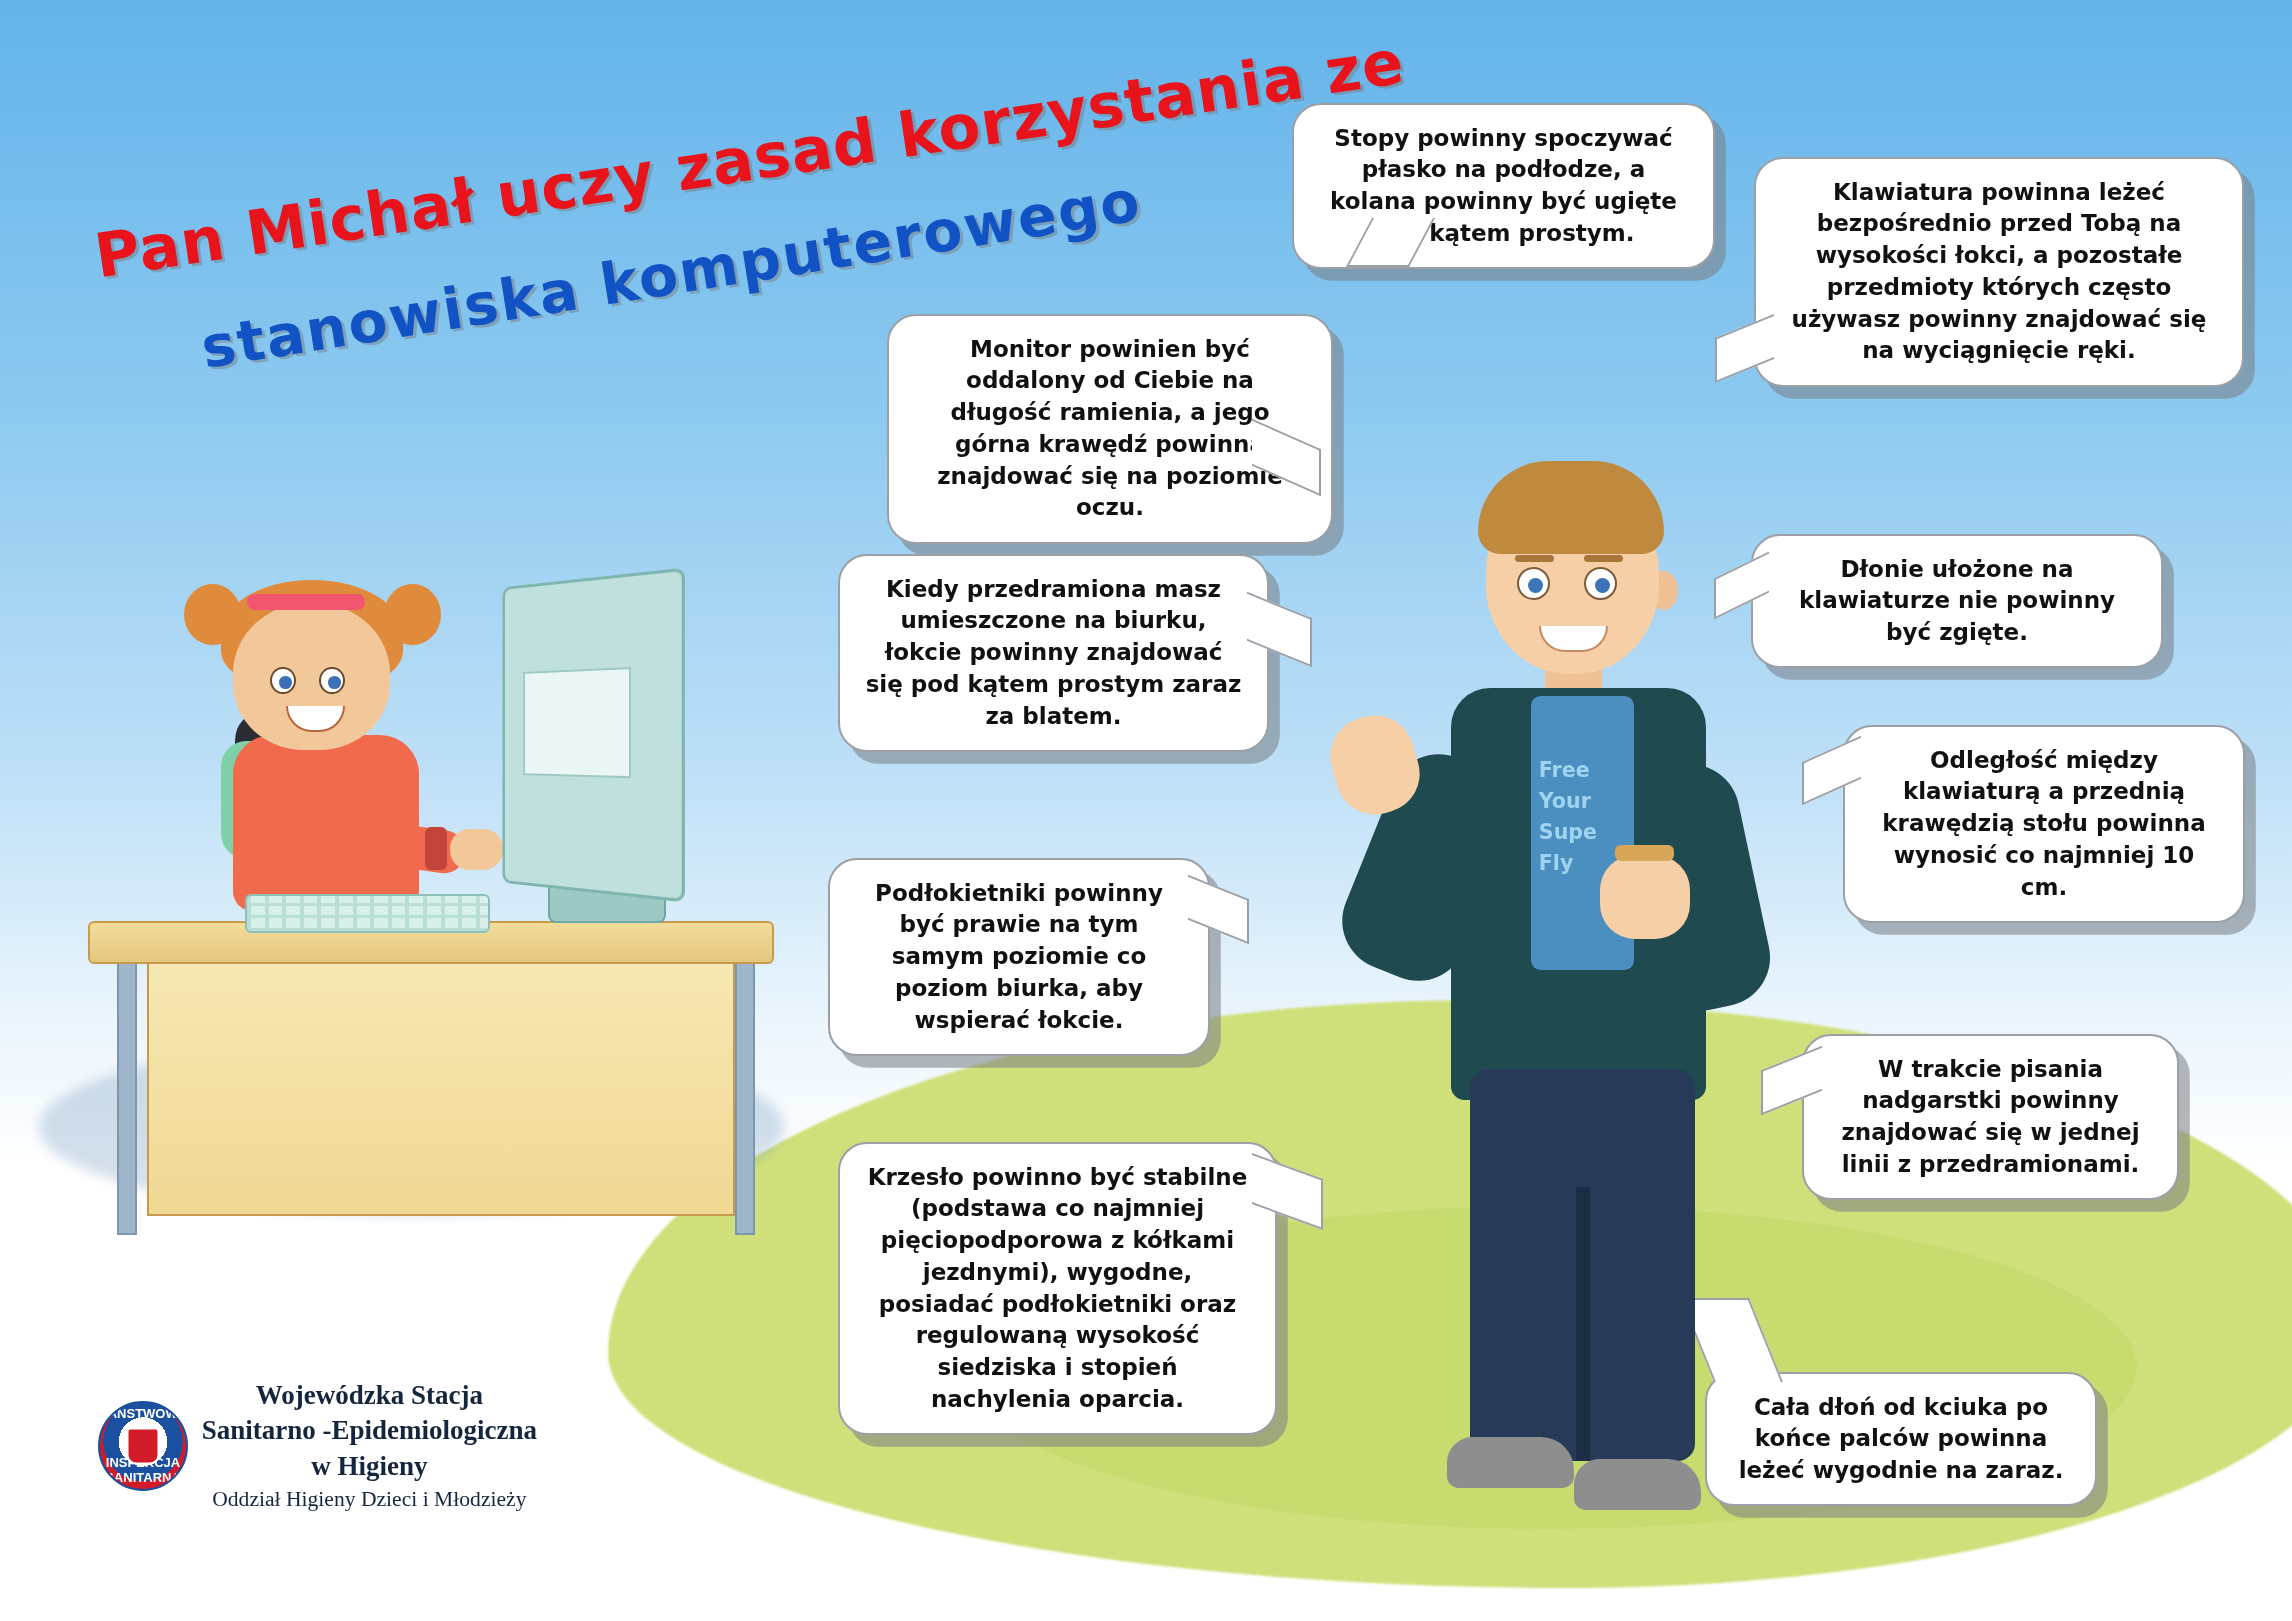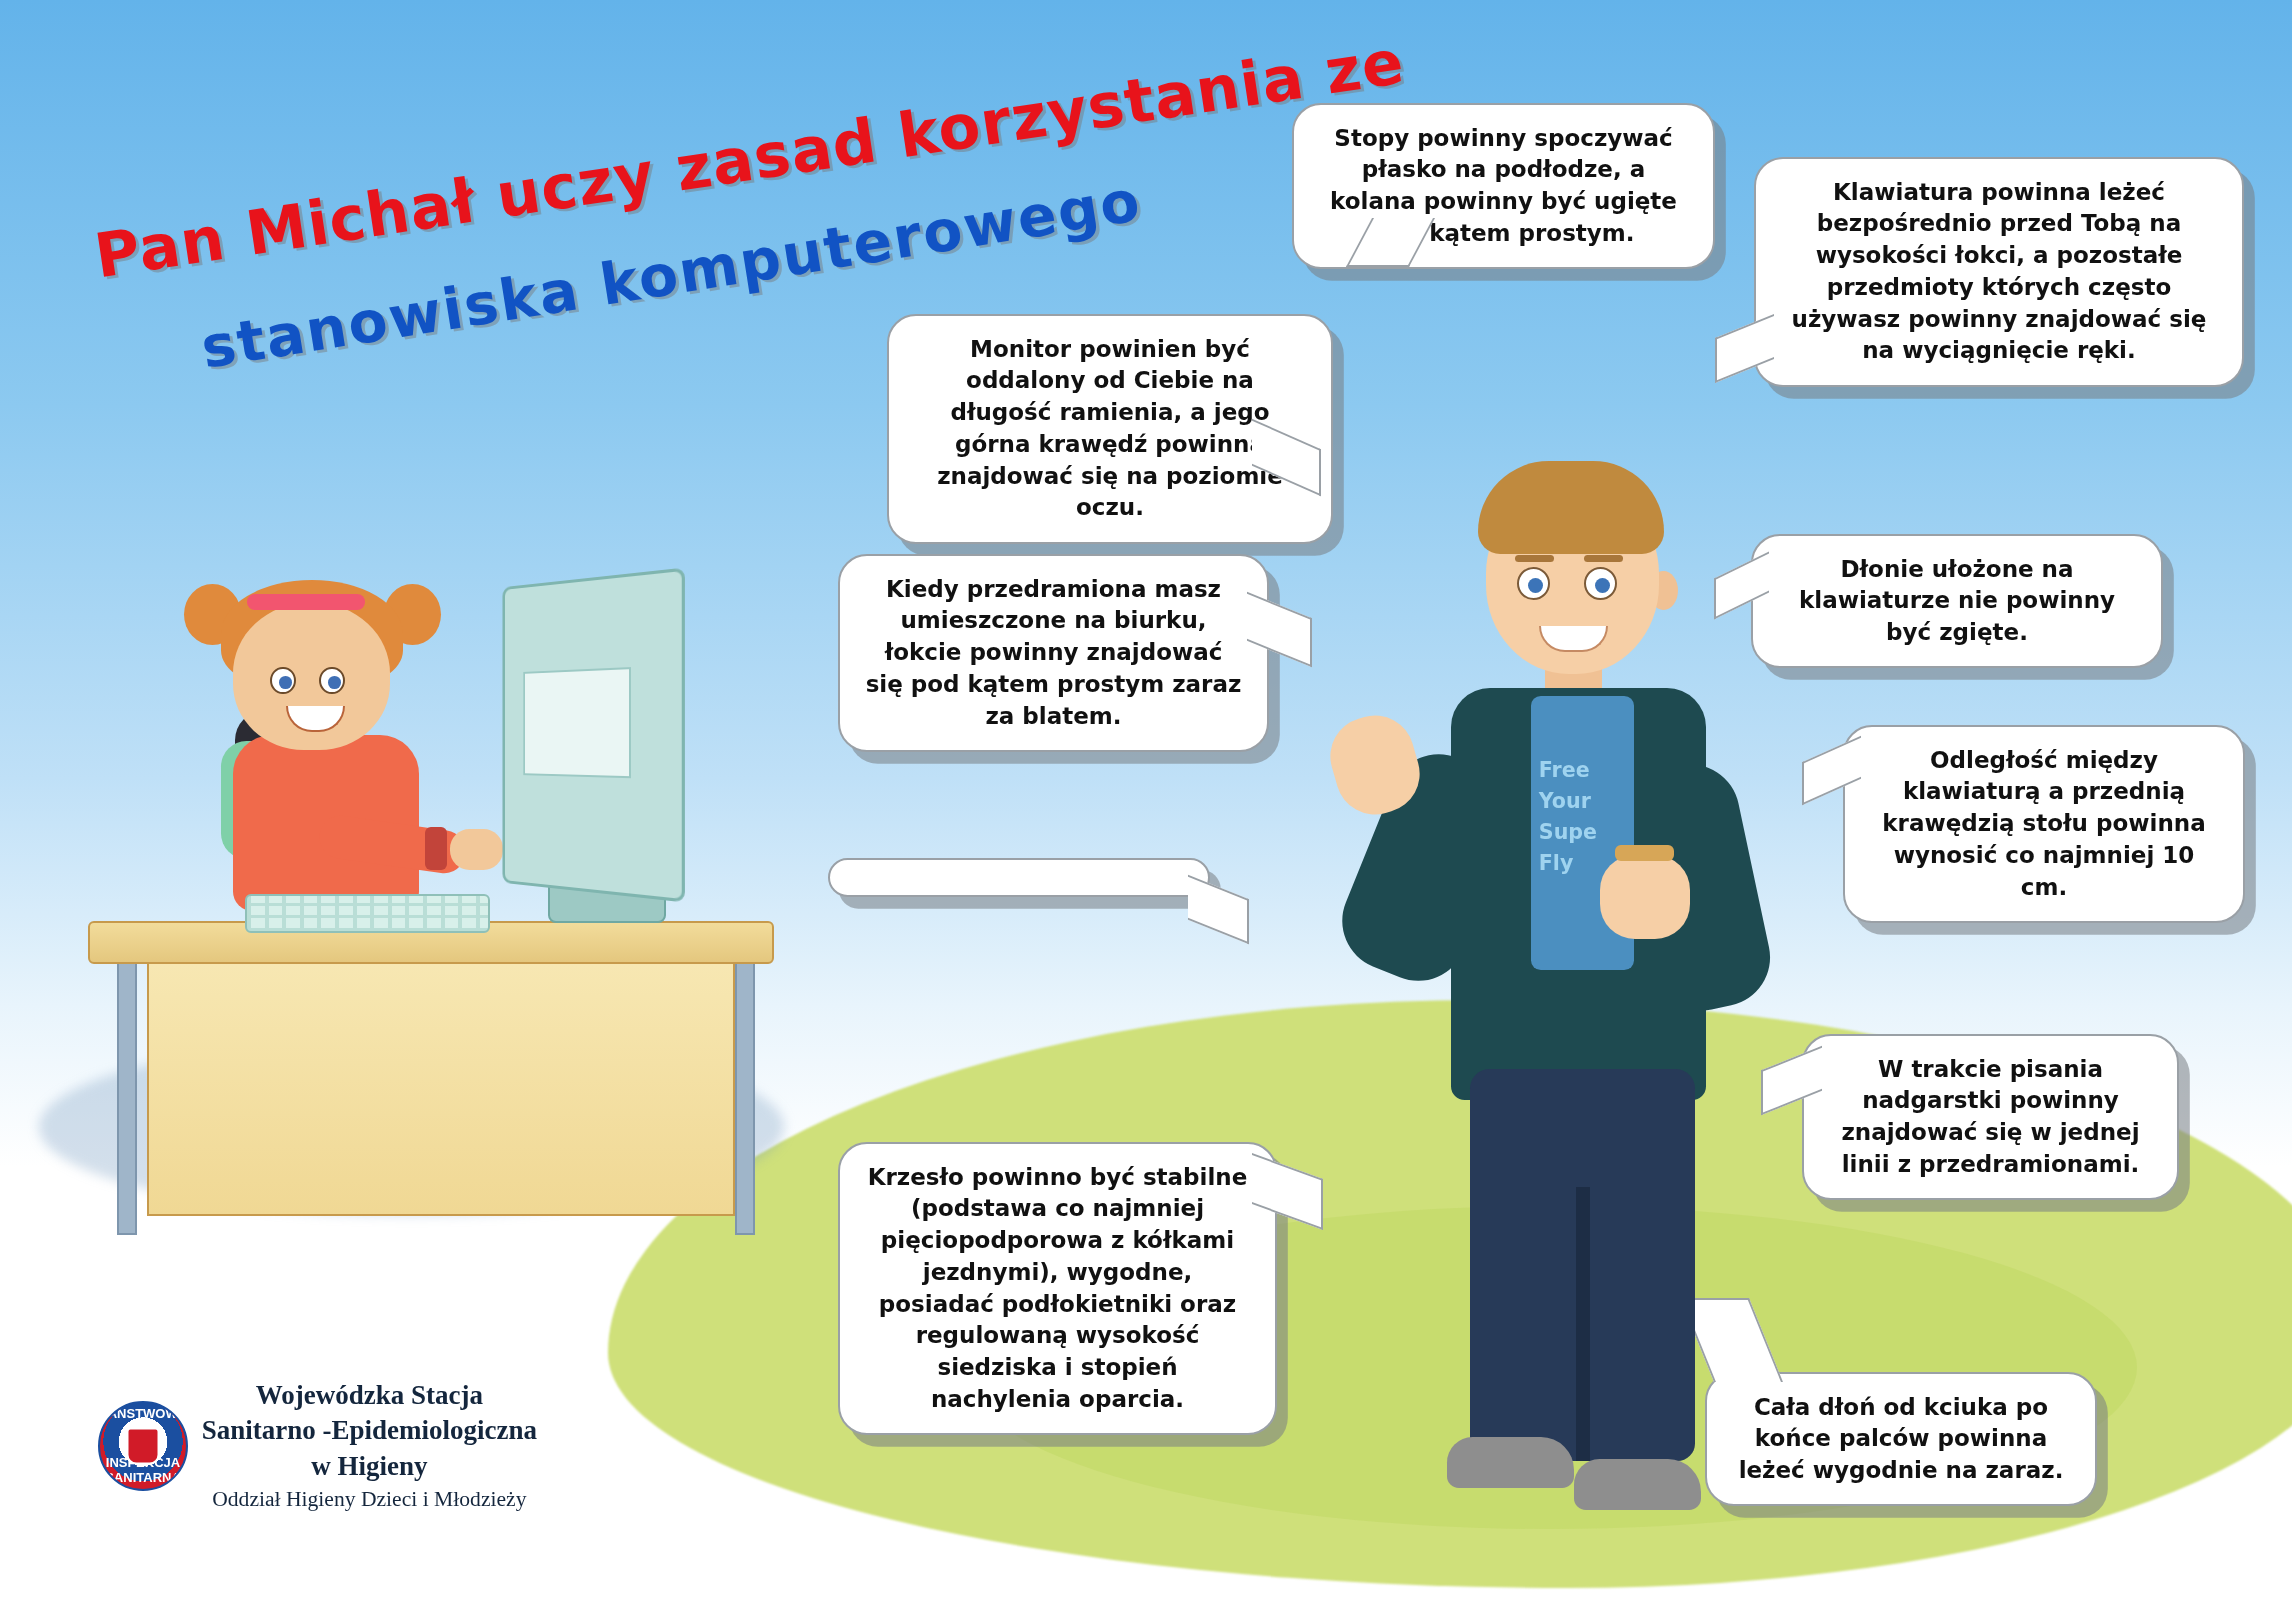--- a/index.html
+++ b/index.html
@@ -435,20 +435,21 @@
   <span>Kiedy przedramiona masz umieszczone na biurku, łokcie powinny znajdować się pod kątem prostym zaraz za blatem.</span>
   <div class="tail-tri" style="left:407px; top:49px; width:65px; height:49px; transform:skewY(22deg); border-left:none; background:#fff;"></div>
 </div>
 
 <div class="bubble" style="left:1843px; top:725px; width:402px;">
   <span>Odległość między klawiaturą a przednią krawędzią stołu powinna wynosić co najmniej 10 cm.</span>
   <div class="tail-tri" style="left:-43px; top:21.6px; width:59px; height:43px; transform:skewY(-24deg); border-right:none; background:#fff;"></div>
 </div>
 
 <div class="bubble" style="left:828px; top:858px; width:382px;">
+  <span>Podłokietniki powinny być prawie na tym samym poziomie co poziom biurka, aby wspierać łokcie.</span>
   <div class="tail-tri" style="left:358px; top:27.4px; width:61px; height:45px; transform:skewY(22deg); border-left:none; background:#fff;"></div>
 </div>
 
 <div class="bubble" style="left:1802px; top:1034px; width:377px;">
   <span>W trakcie pisania nadgarstki powinny znajdować się w jednej linii z przedramionami.</span>
   <div class="tail-tri" style="left:-43px; top:21.6px; width:61px; height:45px; transform:skewY(-22deg); border-right:none; background:#fff;"></div>
 </div>
 
 <div class="bubble" style="left:838px; top:1142px; width:439px;">
   <span>Krzesło powinno być stabilne (podstawa co najmniej pięciopodporowa z kółkami jezdnymi), wygodne, posiadać podłokietniki oraz regulowaną wysokość siedziska i stopień nachylenia oparcia.</span>

